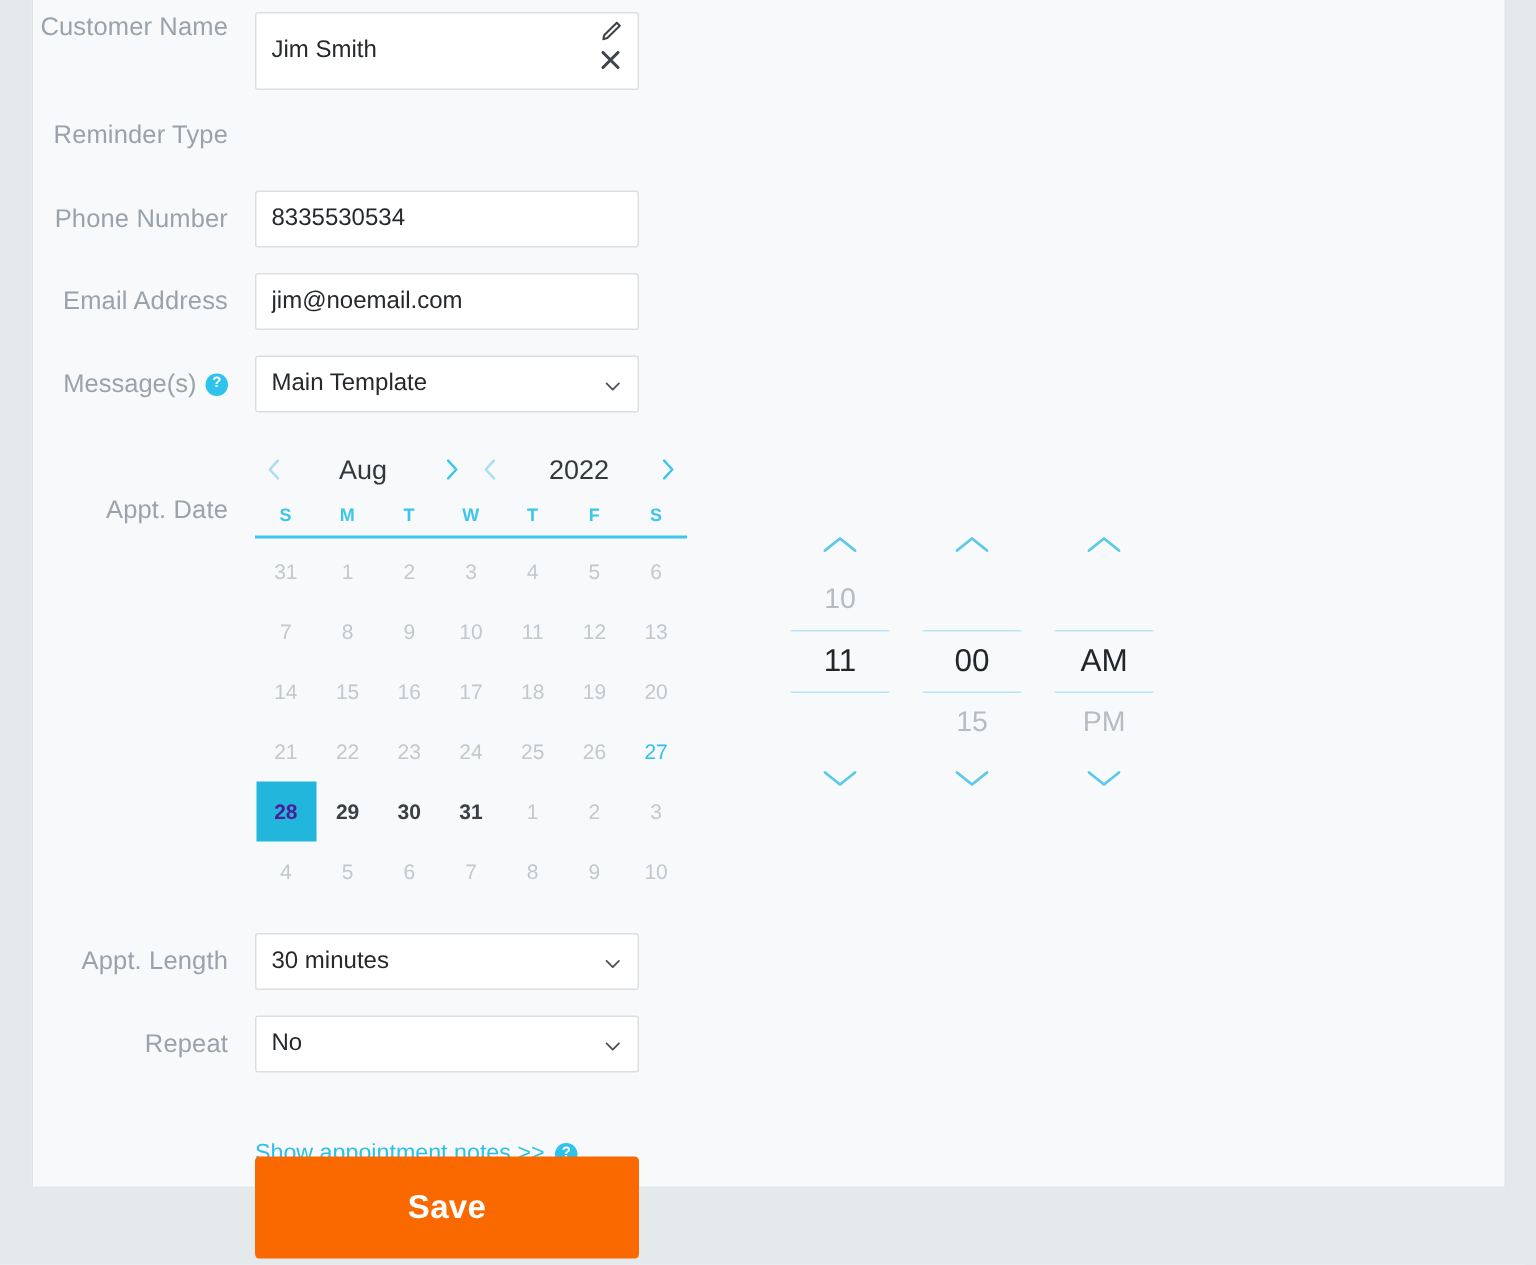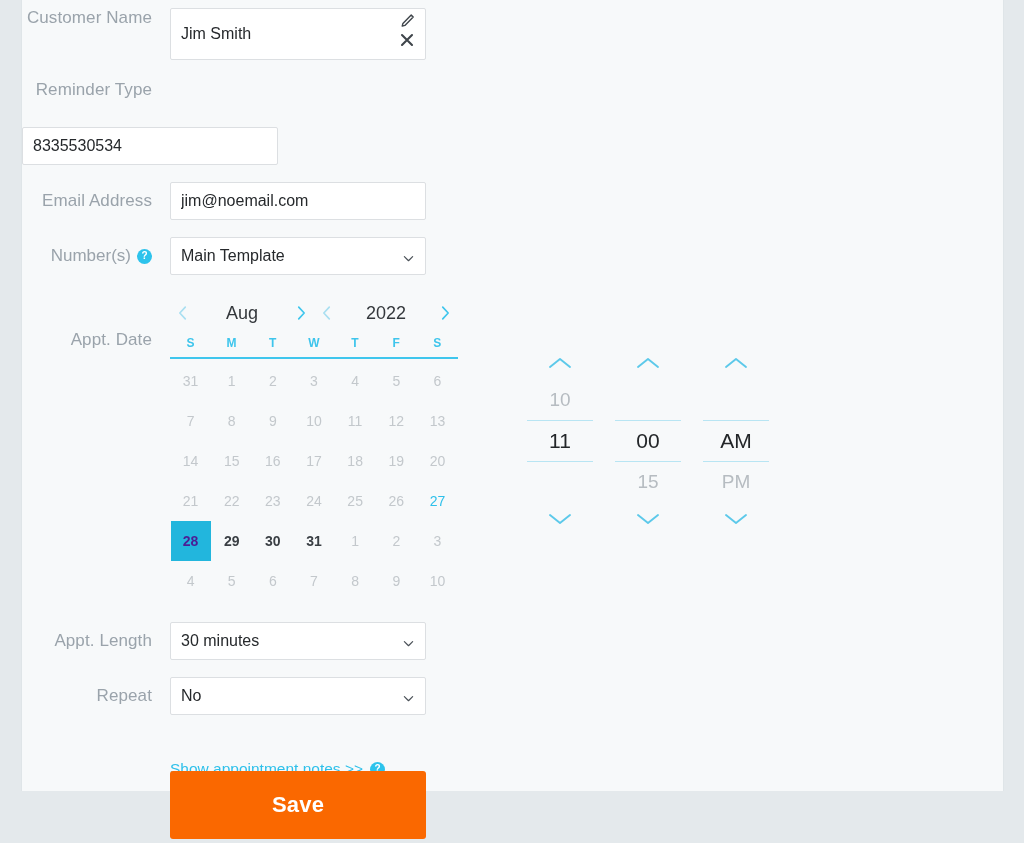--- a/index.html
+++ b/index.html
@@ -288,35 +288,36 @@
           </span>
         </span>
       </div>
     </div>
 
     <div class="row" style="left:0; top:71px;">
       <div class="lbl" style="padding-top:9px;">Reminder Type</div>
     </div>
 
     <div class="row" style="left:0; top:127px;">
+      <div class="lbl" style="padding-top:9px;">Phone Number</div>
       <div class="field">
         <span class="val">8335530534</span>
       </div>
     </div>
 
     <div class="row" style="left:0; top:182px;">
       <div class="lbl" style="padding-top:9px;">Email Address</div>
       <div class="field">
         <span class="val">jim@noemail.com</span>
       </div>
     </div>
 
     <div class="row" style="left:0; top:237px;">
       <div class="lbl-wrap" style="padding-top:9px;">
-        <span>Number(s)</span>
+        <span>Message(s)</span>
         <span class="help">?</span>
       </div>
       <div class="field">
         <span class="val">Main Template</span>
         <span class="sel-caret">
           <svg viewBox="0 0 12 12" width="11" height="11">
               <path d="M1.5 4 L6 8.5 L10.5 4" fill="none" stroke="#4a5057" stroke-width="1.3" stroke-linecap="round" stroke-linejoin="round"></path>
             </svg>
         </span>
       </div>

